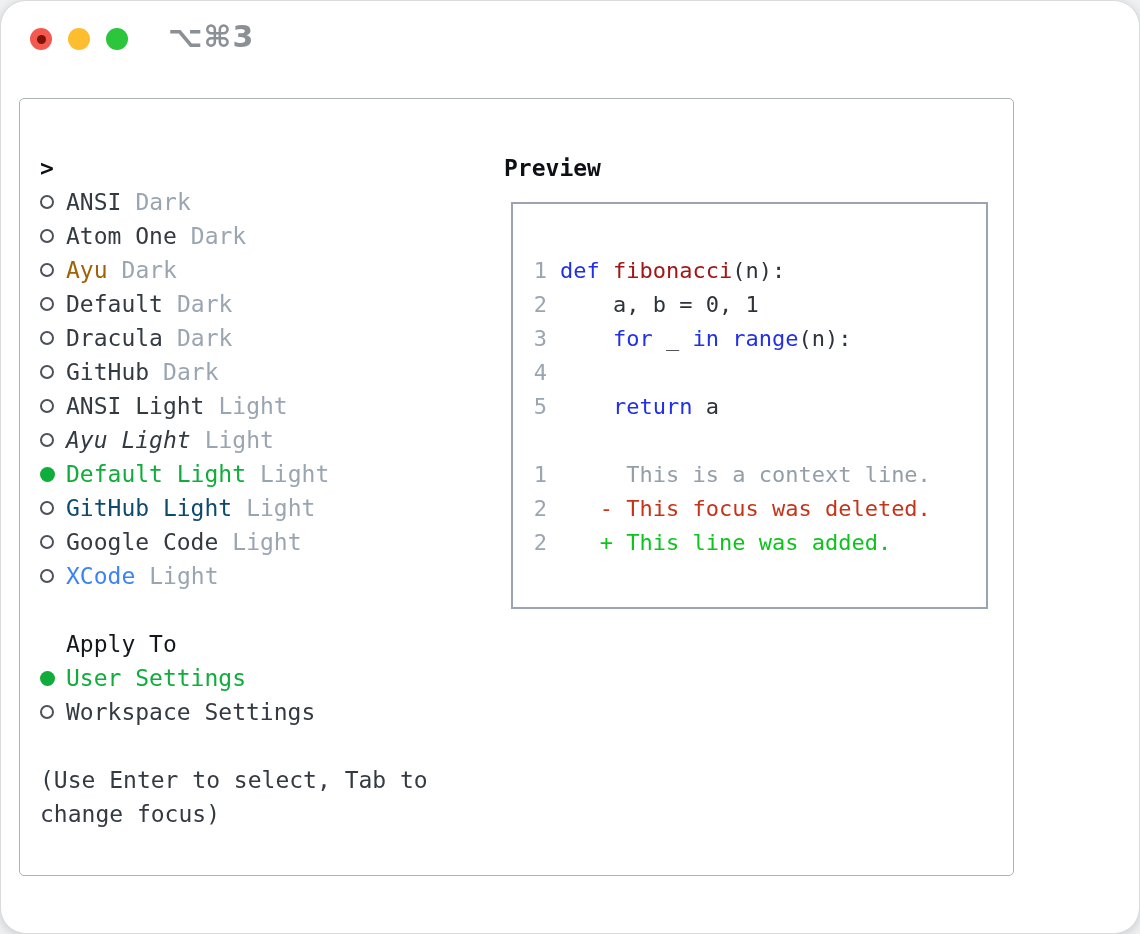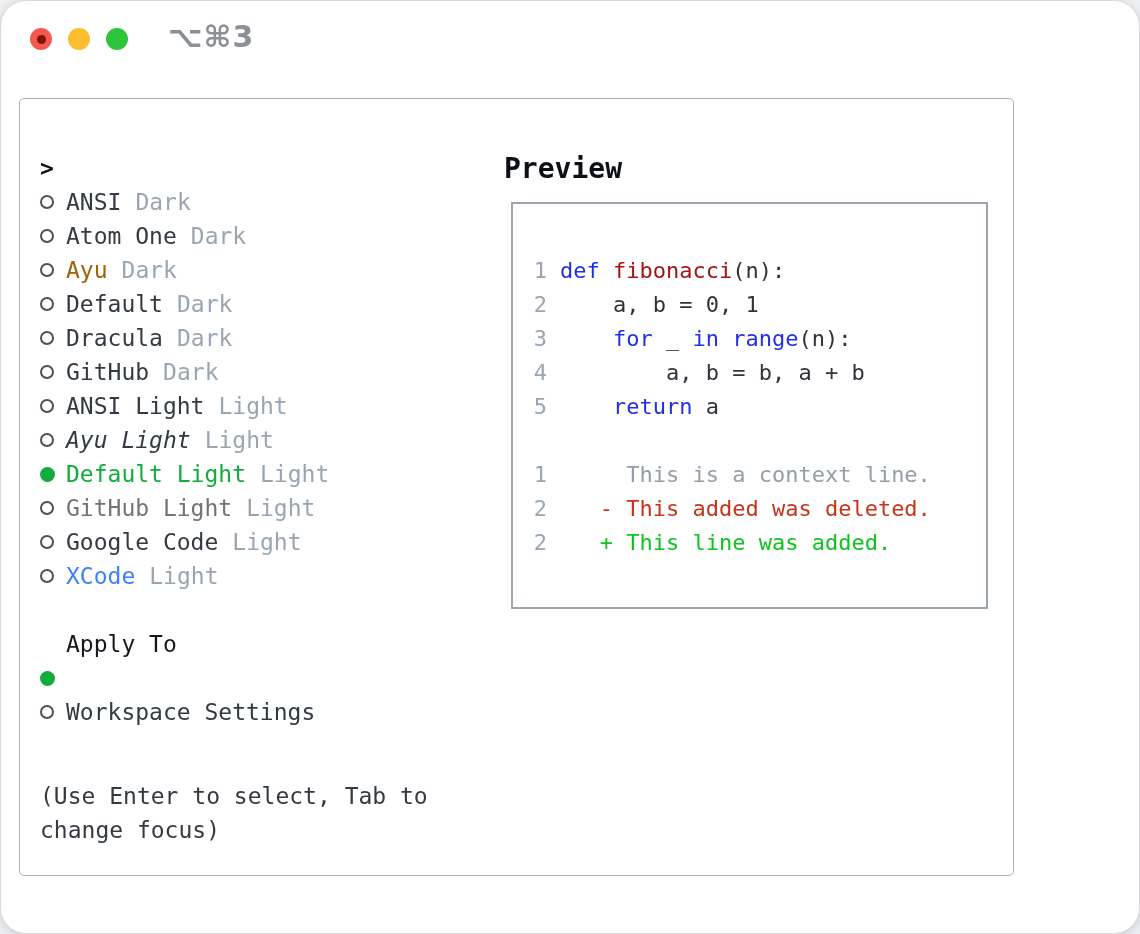--- a/index.html
+++ b/index.html
@@ -32,26 +32,26 @@
               line-height:34px; color:#333a42; }
   .row { display:flex; align-items:center; height:34px; white-space:pre; }
   .row.blank { height:34px; }
   .dot-col { width:26px; display:flex; align-items:center; flex:0 0 26px; }
   .radio { width:14px; height:14px; border:2px solid #4c525b; border-radius:50%; }
   .radio.sel { border:none; width:15px; height:15px; }
   .prompt { font-weight:bold; color:#0d1014; font-size:23px; }
   .hdr-label { font-weight:bold; color:#0d1014; }
   .sub-hdr { color:#14181d; }
   .item-tag { margin-left:14px; }
-  .hint { margin-top:16px; width:412px; white-space:normal; line-height:34px; }
+  .hint { margin-top:0; width:412px; white-space:normal; line-height:34px; }
 
   
   .preview-title { position:absolute; left:484px; top:52px; height:34px;
                    display:flex; align-items:center;
-                   font-size:28px; font-weight:bold; color:#0d1014; }
+                   font-size:23px; font-weight:bold; color:#0d1014; }
   .preview-box { position:absolute; left:491px; top:103px; width:477px; height:407px;
                  border:2px solid #9ba4b0; background:#ffffff; }
   .code { position:absolute; left:20px; top:50px; font-size:22px; line-height:34px; }
   .code-line { display:flex; height:34px; align-items:center; white-space:pre; }
   .ln { width:14px; text-align:right; margin-right:13px; flex:0 0 14px; }
 </style>
 </head>
 <body>
 
 <div class="window">
@@ -75,52 +75,52 @@
       <div id="theme-list">
           <div class="row"><span class="dot-col"><span class="radio"></span></span><span style="color: rgb(51, 58, 66);">ANSI</span><span class="item-tag" style="color: rgb(154, 165, 178);">Dark</span></div>
           <div class="row"><span class="dot-col"><span class="radio"></span></span><span style="color: rgb(51, 58, 66);">Atom One</span><span class="item-tag" style="color: rgb(154, 165, 178);">Dark</span></div>
           <div class="row"><span class="dot-col"><span class="radio"></span></span><span style="color: #a16207;">Ayu</span><span class="item-tag" style="color: rgb(154, 165, 178);">Dark</span></div>
           <div class="row"><span class="dot-col"><span class="radio"></span></span><span style="color: rgb(51, 58, 66);">Default</span><span class="item-tag" style="color: rgb(154, 165, 178);">Dark</span></div>
           <div class="row"><span class="dot-col"><span class="radio"></span></span><span style="color: rgb(51, 58, 66);">Dracula</span><span class="item-tag" style="color: rgb(154, 165, 178);">Dark</span></div>
           <div class="row"><span class="dot-col"><span class="radio"></span></span><span style="color: rgb(51, 58, 66);">GitHub</span><span class="item-tag" style="color: rgb(154, 165, 178);">Dark</span></div>
           <div class="row"><span class="dot-col"><span class="radio"></span></span><span style="color: rgb(51, 58, 66);">ANSI Light</span><span class="item-tag" style="color: rgb(154, 165, 178);">Light</span></div>
           <div class="row"><span class="dot-col"><span class="radio"></span></span><span style="color: rgb(51, 58, 66); font-style: italic;">Ayu Light</span><span class="item-tag" style="color: rgb(154, 165, 178);">Light</span></div>
           <div class="row"><span class="dot-col"><span class="radio sel" style="background: rgb(16, 173, 60);"></span></span><span style="color: rgb(16, 173, 60);">Default Light</span><span class="item-tag" style="color: rgb(154, 165, 178);">Light</span></div>
-          <div class="row"><span class="dot-col"><span class="radio"></span></span><span style="color: #737373;">GitHub Light</span><span class="item-tag" style="color: rgb(154, 165, 178);">Light</span></div>
+          <div class="row"><span class="dot-col"><span class="radio"></span></span><span style="color: #0c4a6e;">GitHub Light</span><span class="item-tag" style="color: rgb(154, 165, 178);">Light</span></div>
           <div class="row"><span class="dot-col"><span class="radio"></span></span><span style="color: rgb(51, 58, 66);">Google Code</span><span class="item-tag" style="color: rgb(154, 165, 178);">Light</span></div>
           <div class="row"><span class="dot-col"><span class="radio"></span></span><span style="color: #3b82f6;">XCode</span><span class="item-tag" style="color: rgb(154, 165, 178);">Light</span></div>
         </div>
 
       <div class="row blank"></div>
 
       <div class="row">
         <span class="dot-col"></span>
         <span class="sub-hdr">Apply To</span>
       </div>
 
       <div id="apply-list">
-          <div class="row"><span class="dot-col"><span class="radio sel" style="background: rgb(16, 173, 60);"></span></span></div>
+          <div class="row"><span class="dot-col"><span class="radio sel" style="background: rgb(16, 173, 60);"></span></span><span style="color: rgb(16, 173, 60);">User Settings</span></div>
           <div class="row"><span class="dot-col"><span class="radio"></span></span><span style="color: rgb(51, 58, 66);">Workspace Settings</span></div>
         </div>
 
       <div class="row blank"></div>
 
       <div class="hint">(Use Enter to select, Tab to change focus)</div>
     </div>
 
     <div class="preview-title">Preview</div>
 
     <div class="preview-box">
       <div class="code" id="code-area">
           <div class="code-line"><span class="ln" style="color: rgb(154, 165, 178);">1</span><span style="color: rgb(33, 48, 232); text-align: right;">def </span><span style="color: rgb(163, 21, 21);">fibonacci</span><span style="color: rgb(46, 51, 59);">(n):</span></div>
           <div class="code-line"><span class="ln" style="color: rgb(154, 165, 178);">2</span><span style="color: rgb(46, 51, 59);">    a, b = 0, 1</span></div>
           <div class="code-line"><span class="ln" style="color: rgb(154, 165, 178);">3</span><span style="color: rgb(46, 51, 59);">    </span><span style="color: rgb(33, 48, 232);">for</span><span style="color: rgb(46, 51, 59);"> _ </span><span style="color: rgb(33, 48, 232);">in</span><span style="color: rgb(46, 51, 59);"> </span><span style="color: rgb(33, 48, 232);">range</span><span style="color: rgb(46, 51, 59);">(n):</span></div>
-          <div class="code-line"><span class="ln" style="color: rgb(154, 165, 178);">4</span><span style="color: rgb(46, 51, 59);">        a, b = b, a + b</span></div>
+          <div class="code-line"><span class="ln" style="color: rgb(154, 165, 178);">4</span></div>
           <div class="code-line"><span class="ln" style="color: rgb(154, 165, 178);">5</span><span style="color: rgb(46, 51, 59);">    </span><span style="color: rgb(33, 48, 232);">return</span><span style="color: rgb(46, 51, 59);"> a</span></div>
           <div class="code-line"><span class="ln" style="color: rgb(154, 165, 178);"></span></div>
           <div class="code-line"><span class="ln" style="color: rgb(154, 165, 178);">1</span><span style="color: rgb(147, 158, 168);">     This is a context line.</span></div>
-          <div class="code-line"><span class="ln" style="color: rgb(154, 165, 178);">2</span><span style="color: rgb(198, 51, 24);">   - This added was deleted.</span></div>
+          <div class="code-line"><span class="ln" style="color: rgb(154, 165, 178);">2</span><span style="color: rgb(198, 51, 24);">   - This focus was deleted.</span></div>
           <div class="code-line"><span class="ln" style="color: rgb(154, 165, 178);">2</span><span style="color: rgb(12, 196, 28);">   + This line was added.</span></div>
         </div>
     </div>
 
   </div>
 </div>
 
 </body></html>

